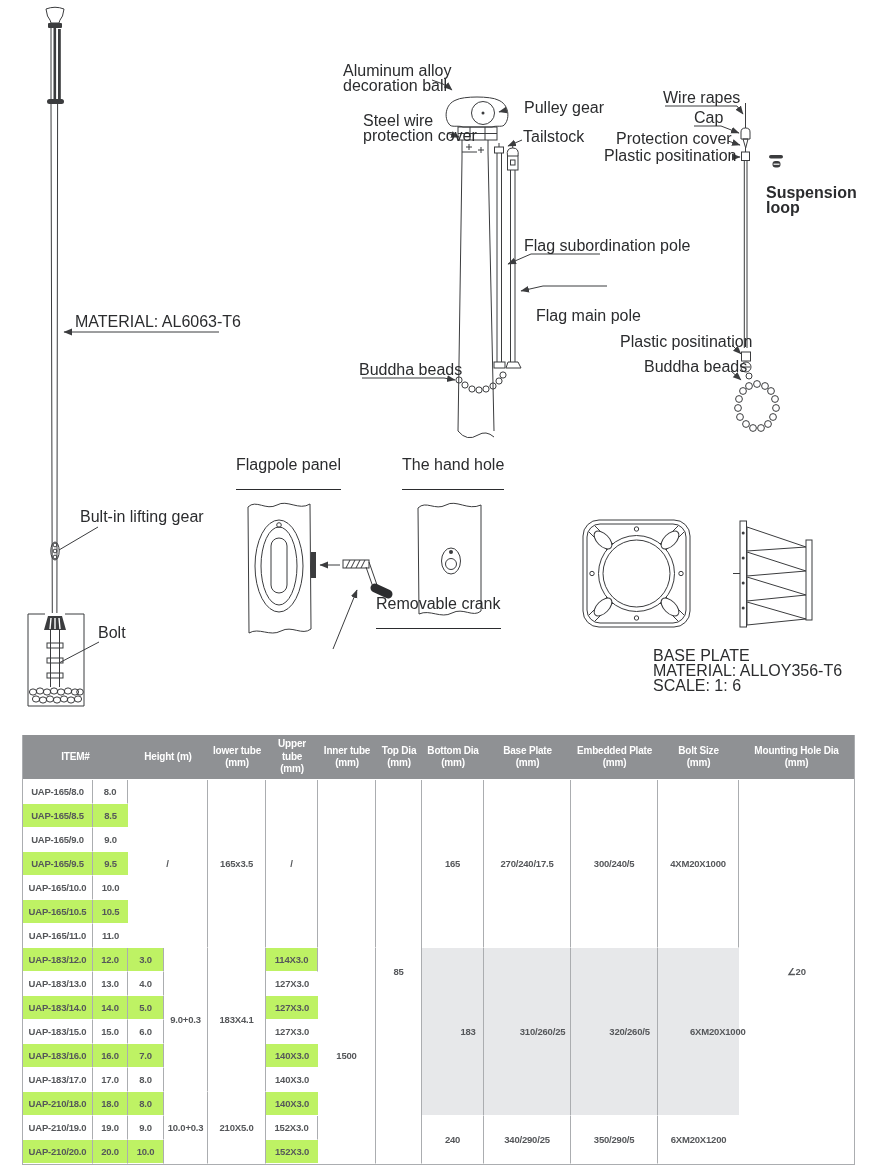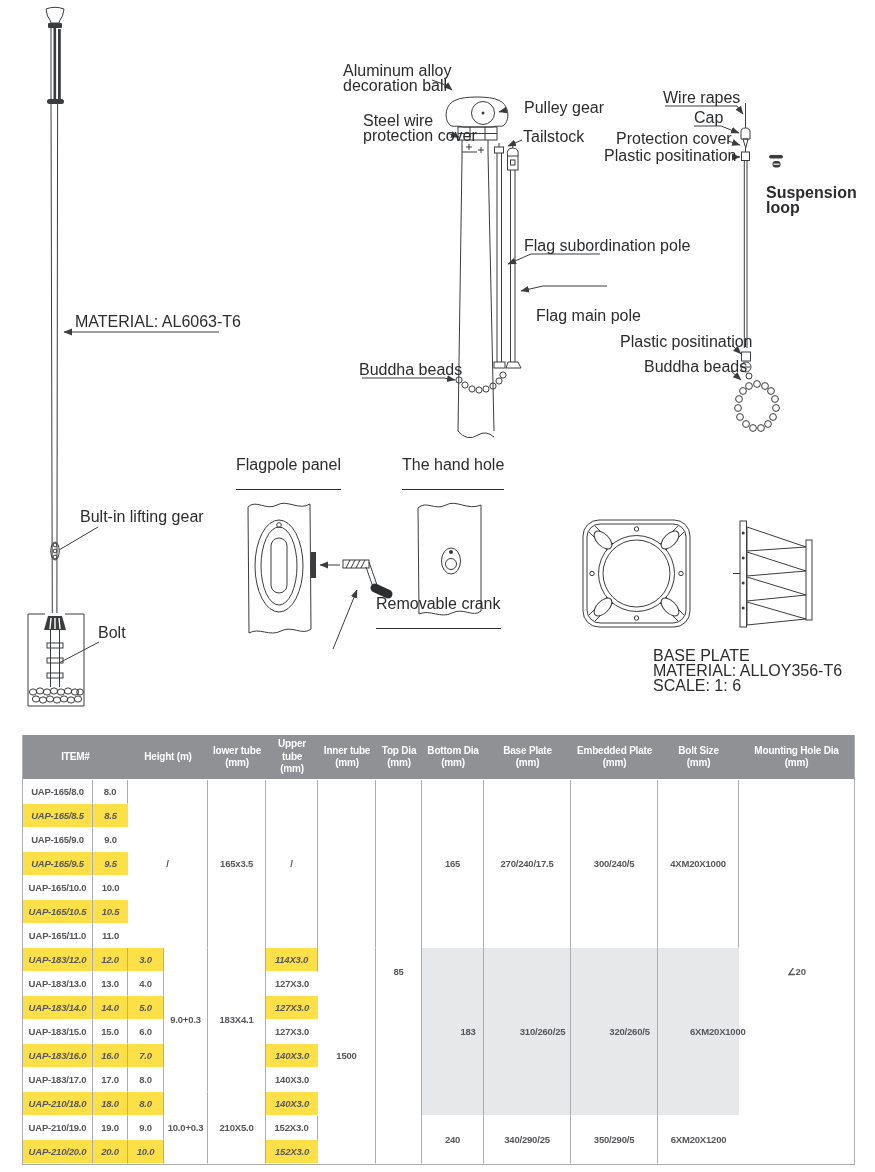--- a/index.html
+++ b/index.html
@@ -14,21 +14,21 @@
   table.spec{position:absolute;left:22px;top:735px;width:831px;table-layout:fixed;
              border-collapse:separate;border-spacing:0;
              border-left:1px solid #abadb0;border-bottom:1px solid #abadb0;border-right:1px solid #abadb0;}
   table.spec th{background:#8f9194;color:#ffffff;font-size:10px;font-weight:bold;line-height:12.5px;
                 height:42px;padding:1px;white-space:pre-line;border:0;border-bottom:1px solid #fff;
                 letter-spacing:-0.2px;}
   table.spec td{height:23px;text-align:center;vertical-align:middle;font-size:9.5px;font-weight:bold;
                 color:#55575a;background:#fff;padding:0 1px;letter-spacing:-0.2px;
                 border-right:1px solid #abadb0;border-bottom:1px solid #ffffff;}
   table.spec td:last-child{border-right:0;}
-  table.spec td.alt{background:#fde047;font-style:italic;}
+  table.spec td.alt{background:#bef264;}
   table.spec td.shade{background:#e7e8ea;padding-left:32px;}
 </style>
 </head>
 <body>
 
 <div id="canvas">
 
   <svg class="art" width="875" height="735" viewBox="0 0 875 735">
     <defs>
       <marker id="arr" markerWidth="9" markerHeight="8" refX="8" refY="4" orient="auto">

